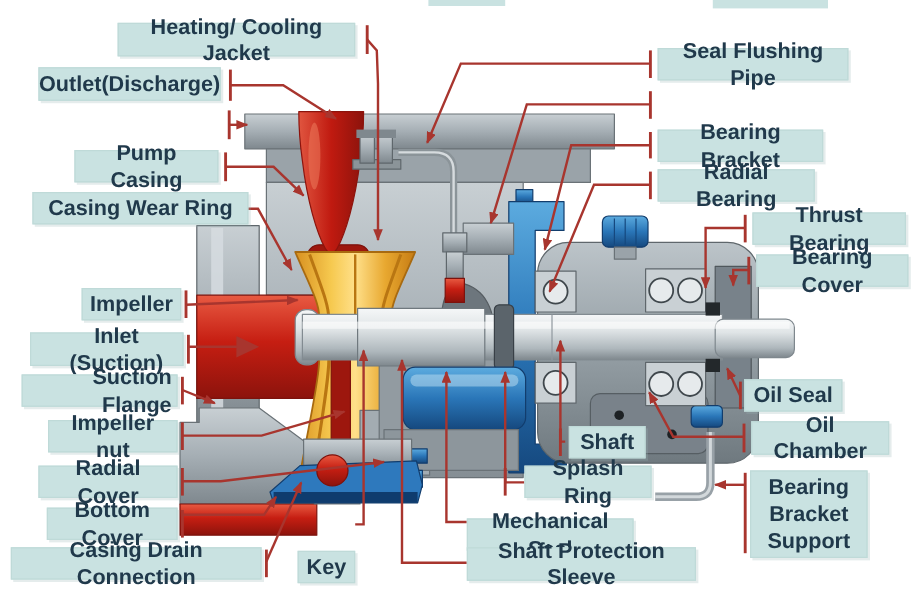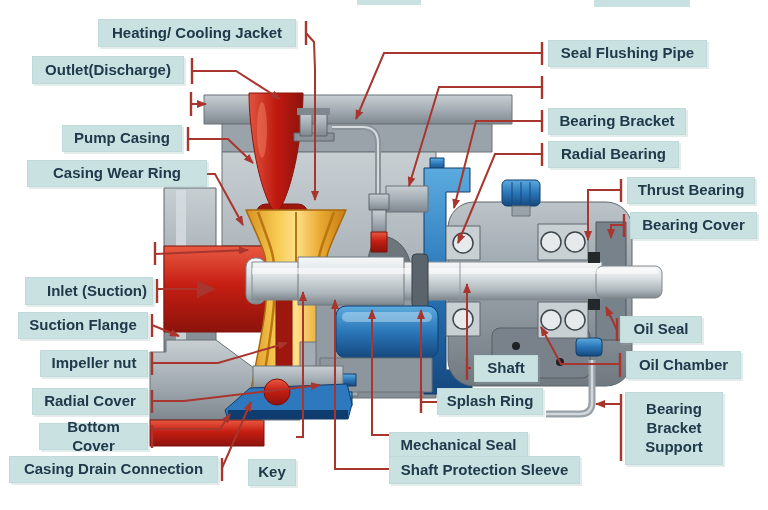--- a/index.html
+++ b/index.html
@@ -8,21 +8,21 @@
     background:#ffffff;
     font-family:"Liberation Sans", sans-serif;
   }
   #pump-svg{position:absolute;left:0;top:0;}
   #labels{position:absolute;left:0;top:0;width:768px;height:510px;pointer-events:none;}
   .label{
     position:absolute;
     background:var(--label-bg);
     color:var(--label-fg);
     font-weight:bold;
-    font-size:15px;
+    font-size:18px;
     line-height:1.25;
     display:flex;align-items:center;justify-content:center;
     text-align:center;
     box-sizing:border-box;
     padding:1px 4px;
     border:1px solid #bfdad8;
     box-shadow:2px 2px 0 rgba(150,180,180,0.25);
   }
   .fragment{
     position:absolute;background:var(--label-bg);
@@ -262,20 +262,21 @@
     <path class="tick" d="M621,394 V461"></path>
         <path class="leader" d="M621,404 H596" marker-end="url(#arrowhead)"></path>
   </g>
 </svg>
 
 <div id="labels">
       <div class="label" style="left: 98px; top: 19px; width: 198px; height: 28px;">Heating/ Cooling Jacket</div>
       <div class="label" style="left: 32px; top: 56px; width: 152px; height: 28px;">Outlet(Discharge)</div>
       <div class="label" style="left: 62px; top: 125px; width: 120px; height: 27px;">Pump Casing</div>
       <div class="label" style="left: 27px; top: 160px; width: 180px; height: 27px;">Casing Wear Ring</div>
+      <div class="label" style="left: 68px; top: 240px; width: 83px; height: 27px;">Impeller</div>
       <div class="label" style="left: 25px; top: 277px; width: 128px; height: 28px; padding-left: 20px;">Inlet (Suction)</div>
       <div class="label" style="left: 18px; top: 312px; width: 130px; height: 27px; text-align: right;">Suction Flange</div>
       <div class="label" style="left: 40px; top: 350px; width: 108px; height: 27px;">Impeller nut</div>
       <div class="label" style="left: 32px; top: 388px; width: 116px; height: 27px;">Radial Cover</div>
       <div class="label" style="left: 39px; top: 423px; width: 109px; height: 27px;">Bottom Cover</div>
       <div class="label" style="left: 9px; top: 456px; width: 209px; height: 27px;">Casing Drain Connection</div>
       <div class="label" style="left: 248px; top: 423px; width: 48px; height: 27px; margin-top: 36px;">Key</div>
       <div class="label" style="left: 548px; top: 40px; width: 159px; height: 27px;">Seal Flushing Pipe</div>
       <div class="label" style="left: 548px; top: 108px; width: 138px; height: 27px;">Bearing Bracket</div>
       <div class="label" style="left: 548px; top: 141px; width: 131px; height: 27px;">Radial Bearing</div>

